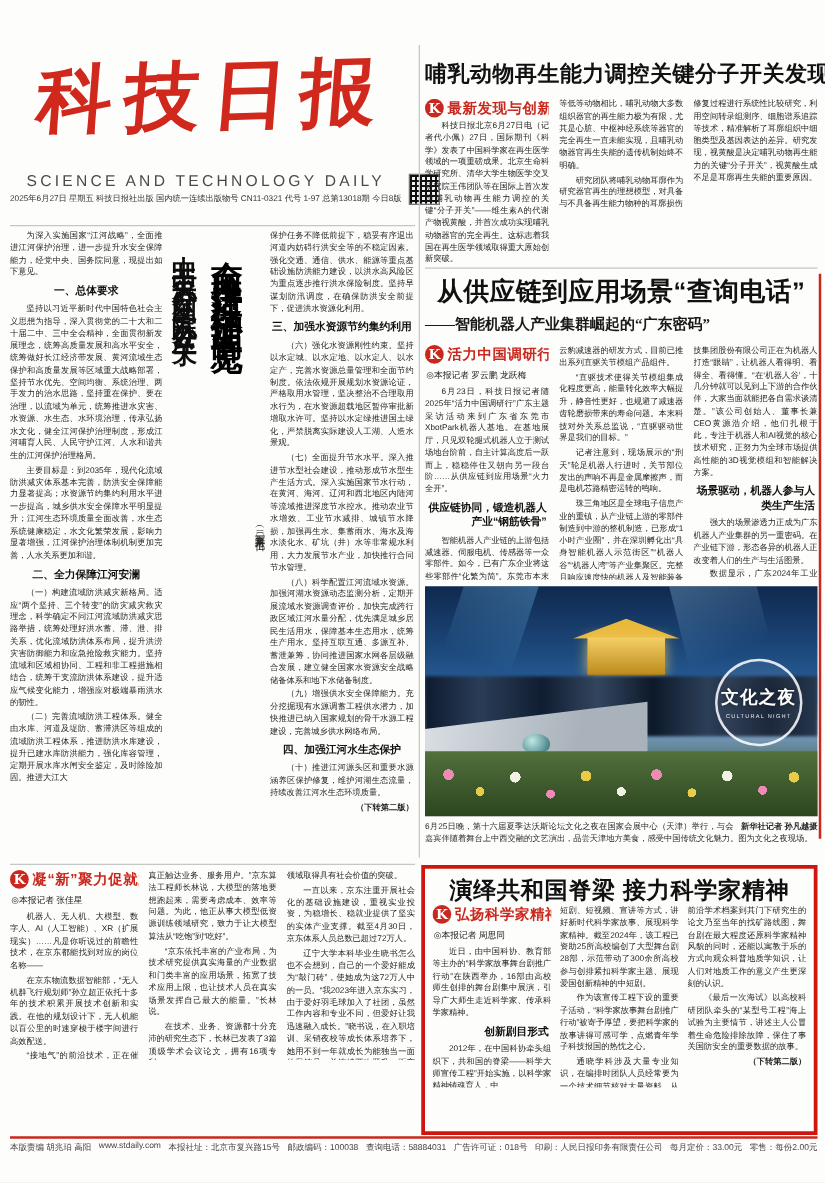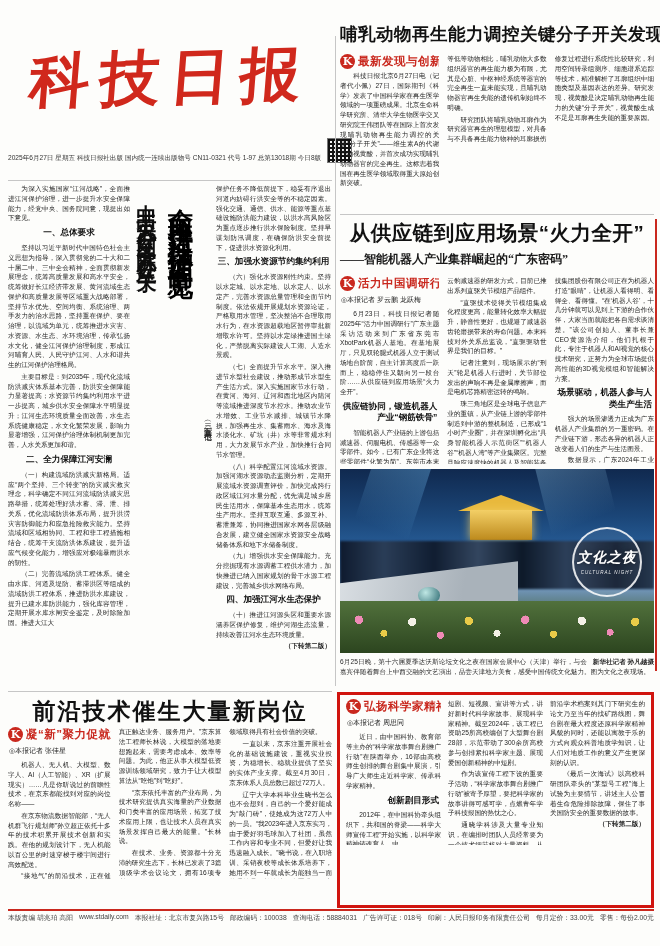--- a/index.html
+++ b/index.html
@@ -34,21 +34,21 @@
   .colhead { font-size:8.6px; font-weight:bold; text-align:right; line-height:1.35; margin:4px 2px; color:#111; }
   .jump { font-size:6.6px; font-weight:bold; text-align:right; color:#222; }
   .byline { font-size:7px; color:#222; margin:4px 0 4px 1px; }
   .badge { display:flex; align-items:center; gap:3px; margin-bottom:2px; }
   .badge .k { width:15px; height:15px; border-radius:50%; background:#c9281e; color:#fff; font-weight:bold;
               font-size:11px; display:flex; align-items:center; justify-content:center; flex:0 0 auto;
               font-family:"DejaVu Serif",serif; }
   .badge .label { color:#c9281e; font-weight:900; font-size:11.5px; letter-spacing:0.5px; white-space:nowrap;text-align:right; }
 
   
-  #regen { position:absolute; left:340px; top:22px; width:314px; height:176px; }
+  #regen { position:absolute; left:340px; top:47px; width:314px; height:176px; }
   #regen .hl { font-size:17.5px; margin-bottom:8px; }
   #regen .cols { gap:8px; height:134px; }
   #regen .col { flex:1; }
 
   
   #gd { position:absolute; left:340px; top:219px; width:314px; }
   #gd .hl { font-size:20.5px; }
   #gd .sub { font-size:12px; margin:4px 0 8px; }
   #gd .cols { gap:8px; height:188px; }
   #gd .col { flex:1; }
@@ -81,21 +81,21 @@
         radial-gradient(circle 5px at 50% 62%, #f3f0e6 70%, transparent 71%),
         radial-gradient(circle 6px at 59% 36%, #ef8ab6 70%, transparent 71%),
         radial-gradient(circle 5px at 68% 64%, #e9cb48 70%, transparent 71%),
         radial-gradient(circle 6px at 77% 38%, #f3f0e6 70%, transparent 71%),
         radial-gradient(circle 5px at 86% 60%, #ef8ab6 70%, transparent 71%),
         radial-gradient(circle 6px at 94% 40%, #e9cb48 70%, transparent 71%),
         linear-gradient(180deg,#51713c,#2c451f);
   }
   .ph-logo { position:absolute; right:12px; top:58px; width:70px; height:70px; border:2px solid rgba(255,255,255,.85);
              border-radius:50%; display:flex; flex-direction:column; align-items:center; justify-content:center;
-             color:#fff; background:rgba(255,255,255,.06);font-style:italic; }
+             color:#fff; background:rgba(255,255,255,.06); }
   .ph-logo .cn { font-size:14px; font-weight:bold; letter-spacing:1px; text-shadow:0 0 4px rgba(0,0,0,.5); }
   .ph-logo .en { font-size:4.5px; letter-spacing:1px; margin-top:3px; opacity:.9; }
   .caption { margin-top:4px; font-size:6.6px; line-height:1.5; color:#2b2b2b; text-align:justify; }
   .caption .credit { float:right; font-weight:bold; margin-left:6px; }
 
   
   #jh-left  { position:absolute; left:8px;  top:184px; width:122px; height:505px; overflow:hidden; }
   #jh-right { position:absolute; left:216px; top:184px; width:115px; height:505px; overflow:hidden; }
   .vh { position:absolute; left:133px; top:189px; width:80px; height:500px; display:flex; gap:4px; }
   .vh-kicker { writing-mode:vertical-lr; font-size:20px; font-weight:900; letter-spacing:5px; line-height:27px; color:#0d0d0d; }
@@ -124,20 +124,21 @@
 </style>
 </head>
 <body>
 
 <div class="page">
 
   <div class="header">
     <div class="brand">科技日报</div>
     <div class="header-row">
       <div class="header-left">
+        <div class="brand-en">SCIENCE AND TECHNOLOGY DAILY</div>
         <div class="dateline">2025年6月27日 星期五 科技日报社出版 国内统一连续出版物号 CN11-0321 代号 1-97 总第13018期 今日8版</div>
       </div>
       <div class="qr"></div>
     </div>
   </div>
 
   <div class="rule" style="left:335px; top:36px; width:1px; height:650px;"></div>
   <div class="rule" style="left:8px; top:180px; width:324px; height:1px;"></div>
   <div class="rule" style="left:340px; top:214px; width:314px; height:1px;"></div>
   <div class="rule" style="left:8px; top:691px; width:324px; height:1px;"></div>
@@ -158,21 +159,21 @@
         <p class="p noindent">等低等动物相比，哺乳动物大多数组织器官的再生能力极为有限，尤其是心脏、中枢神经系统等器官的完全再生一直未能实现，且哺乳动物器官再生失能的遗传机制始终不明确。</p>
         <p class="p">研究团队将哺乳动物耳廓作为研究器官再生的理想模型，对具备与不具备再生能力物种的耳廓损伤</p>
       </div>
       <div class="col">
         <p class="p noindent">修复过程进行系统性比较研究，利用空间转录组测序、细胞谱系追踪等技术，精准解析了耳廓组织中细胞类型及基因表达的差异。研究发现，视黄酸是决定哺乳动物再生能力的关键“分子开关”，视黄酸生成不足是耳廓再生失能的重要原因。</p>
       </div>
     </div>
   </div>
 
   <div id="gd">
-    <div class="hl">从供应链到应用场景“火力全开”</div>
+    <div class="hl">从供应链到应用场景“查询电话”</div>
     <div class="sub">——智能机器人产业集群崛起的“广东密码”</div>
     <div class="cols">
       <div class="col">
         <div class="badge">
           <span class="k">K</span>
           <span class="label">活力中国调研行</span>
         </div>
         <div class="byline">◎本报记者 罗云鹏 龙跃梅</div>
         <p class="p">6月23日，科技日报记者随2025年“活力中国调研行”广东主题采访活动来到广东省东莞市XbotPark机器人基地。在基地展厅，只见双轮腿式机器人立于测试场地台阶前，自主计算高度后一跃而上，稳稳停住又朝向另一段台阶……从供应链到应用场景“火力全开”。</p>
         <div class="colhead">供应链协同，锻造机器人产业“钢筋铁骨”</div>
@@ -236,21 +237,20 @@
     <p class="p">（六）强化水资源刚性约束。坚持以水定城、以水定地、以水定人、以水定产，完善水资源总量管理和全面节约制度。依法依规开展规划水资源论证，严格取用水管理，坚决整治不合理取用水行为，在水资源超载地区暂停审批新增取水许可。坚持以水定绿推进国土绿化，严禁脱离实际建设人工湖、人造水景观。</p>
     <p class="p">（七）全面提升节水水平。深入推进节水型社会建设，推动形成节水型生产生活方式。深入实施国家节水行动，在黄河、海河、辽河和西北地区内陆河等流域推进深度节水控水。推动农业节水增效、工业节水减排、城镇节水降损，加强再生水、集蓄雨水、海水及海水淡化水、矿坑（井）水等非常规水利用，大力发展节水产业，加快推行合同节水管理。</p>
     <p class="p">（八）科学配置江河流域水资源。加强河湖水资源动态监测分析，定期开展流域水资源调查评价，加快完成跨行政区域江河水量分配，优先满足城乡居民生活用水，保障基本生态用水，统筹生产用水。坚持互联互通、多源互补、蓄泄兼筹，协同推进国家水网各层级融合发展，建立健全国家水资源安全战略储备体系和地下水储备制度。</p>
     <p class="p">（九）增强供水安全保障能力。充分挖掘现有水源调蓄工程供水潜力，加快推进已纳入国家规划的骨干水源工程建设，完善城乡供水网络布局。</p>
     <div class="sechead">四、加强江河水生态保护</div>
     <p class="p">（十）推进江河源头区和重要水源涵养区保护修复，维护河湖生态流量，持续改善江河水生态环境质量。</p>
     <div class="jump">（下转第二版）</div>
   </div>
 
   <div id="jd">
-    <div class="hl">前沿技术催生大量新岗位</div>
     <div class="cols">
       <div class="col">
         <div class="badge">
           <span class="k">K</span>
           <span class="label">凝“新”聚力促就业</span>
         </div>
         <div class="byline">◎本报记者 张佳星</div>
         <p class="p">机器人、无人机、大模型、数字人、AI（人工智能）、XR（扩展现实）……凡是你听说过的前瞻性技术，在京东都能找到对应的岗位名称——</p>
         <p class="p">在京东物流数据智能部，“无人机群飞行规划师”孙立超正依托十多年的技术积累开展技术创新和实践。在他的规划设计下，无人机能以百公里的时速穿梭于楼宇间进行高效配送。</p>
         <p class="p">“接地气”的前沿技术，正在催生大量新岗位。家用机器人研发岗、虚拟现实捕捉专员、数据隐私保护专员……每一个新生岗位的背后，都是前沿技术通过京东平台走向公众的探索。</p>
@@ -265,20 +265,21 @@
       <div class="col">
         <p class="p noindent">领域取得具有社会价值的突破。</p>
         <p class="p">一直以来，京东注重开展社会化的基础设施建设，重视实业投资，为稳增长、稳就业提供了坚实的实体产业支撑。截至4月30日，京东体系人员总数已超过72万人。</p>
         <p class="p">辽宁大学本科毕业生晓书怎么也不会想到，自己的一个爱好能成为“敲门砖”，使她成为这72万人中的一员。“我2023年进入京东实习，由于爱好羽毛球加入了社团，虽然工作内容和专业不同，但爱好让我迅速融入成长。”晓书说，在入职培训、采销夜校等成长体系培养下，她用不到一年就成长为能独当一面的采销员，并连续两次晋升，距离成为京东“最年轻行业专家”的目标越来越近。</p>
 
       </div>
     </div>
   </div>
 
   <div id="sci">
+    <div class="hl">演绎共和国脊梁 接力科学家精神</div>
     <div class="cols">
       <div class="col">
         <div class="badge">
           <span class="k">K</span>
           <span class="label">弘扬科学家精神</span>
         </div>
         <div class="byline">◎本报记者 周思同</div>
         <p class="p">近日，由中国科协、教育部等主办的“科学家故事舞台剧推广行动”在陕西举办，16部由高校师生创排的舞台剧集中展演，引导广大师生走近科学家、传承科学家精神。</p>
         <div class="colhead">创新剧目形式</div>
         <p class="p">2012年，在中国科协牵头组织下，共和国的脊梁——科学大师宣传工程”开始实施，以科学家精神铸魂育人，中</p>

